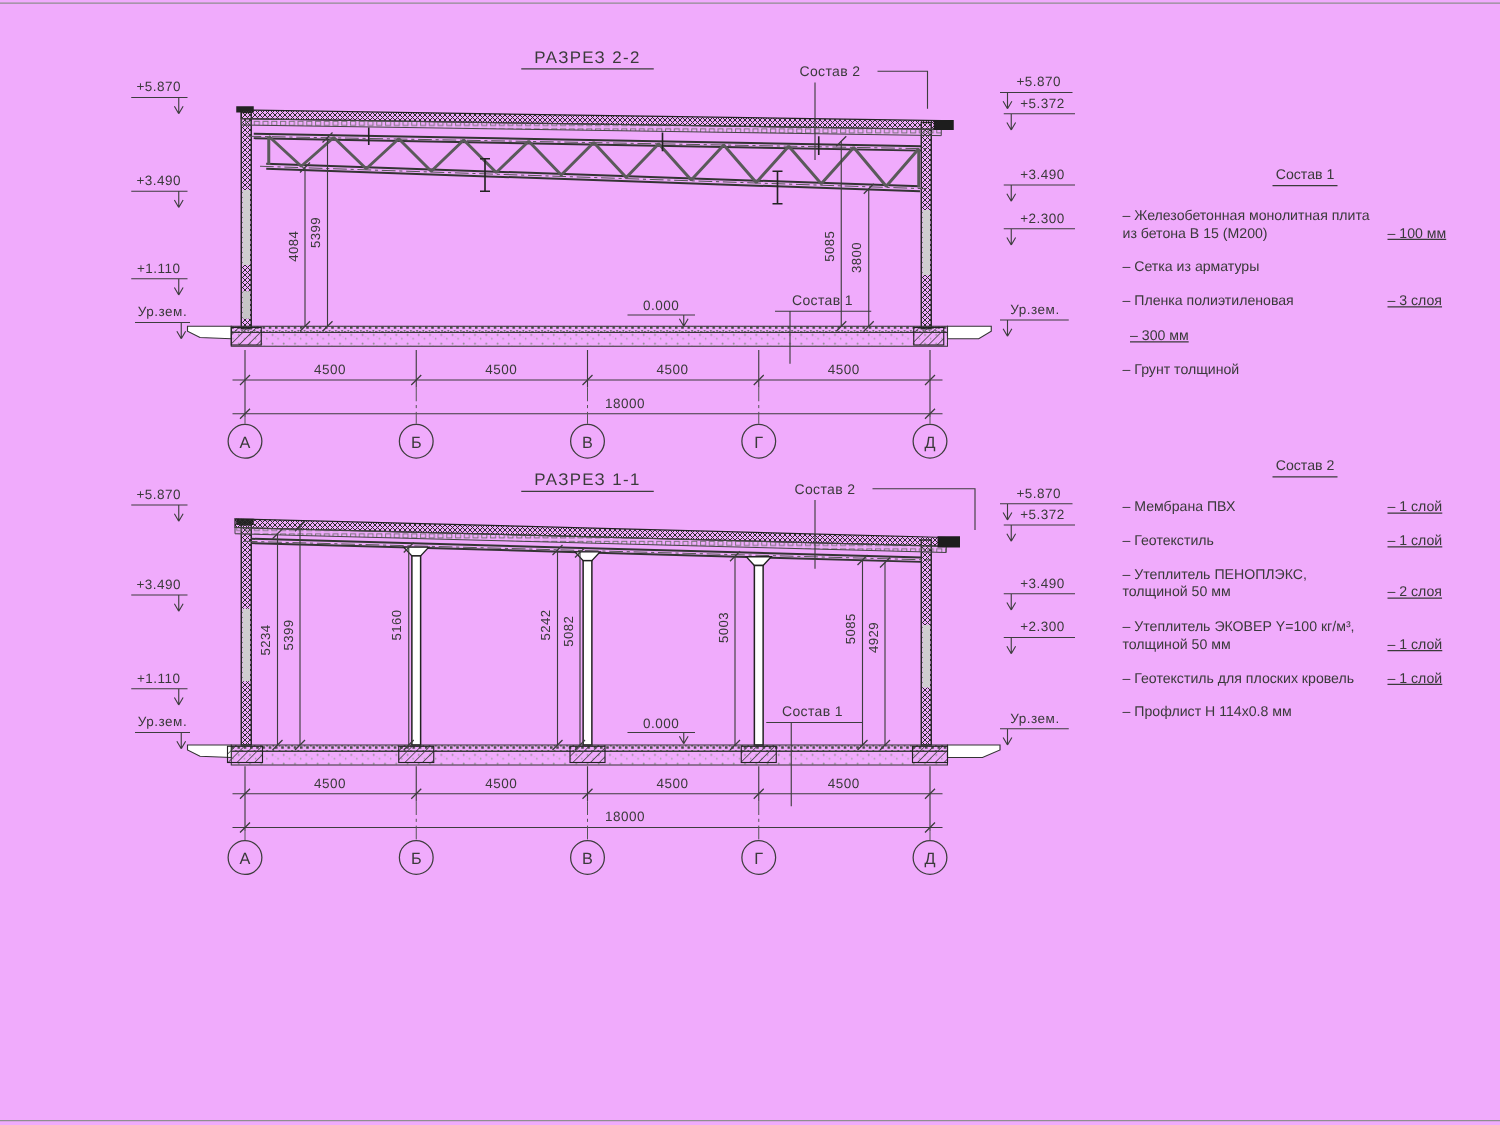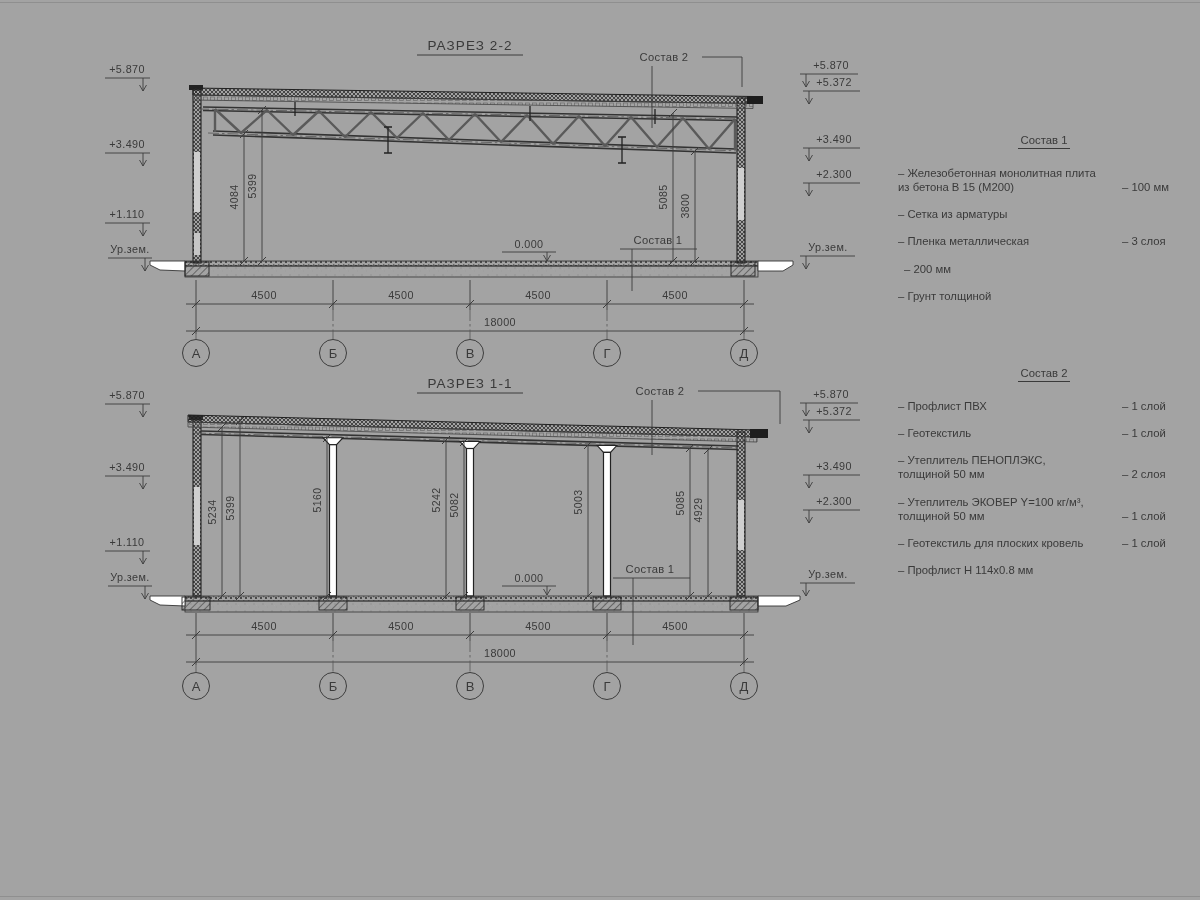--- a/index.html
+++ b/index.html
@@ -1,16 +1,16 @@
 <!DOCTYPE html>
 <html><head>
 <meta charset="utf-8">
 <style>
   html,body{margin:0;padding:0;background:#fff;}
-  #page{position:relative;width:1200px;height:900px;background:#a3a3a3;overflow:hidden;
+  #page{position:relative;width:1200px;height:900px;background:#f0abfc;overflow:hidden;
         font-family:"Liberation Sans",sans-serif;color:#3a3a3a;}
   .frame{position:absolute;left:0;width:1200px;height:0;border-top:1.5px solid #8f8f8f;}
   .frame.top{top:2px;} .frame.bot{top:896px;}
 
   svg text{font-family:"Liberation Sans",sans-serif;fill:#3a3a3a;}
   .tt{font-size:13.5px;letter-spacing:1.1px;}
   .tm{font-size:11.2px;letter-spacing:.3px;}
   .td{font-size:10.8px;letter-spacing:.4px;}
   .tr{font-size:10.5px;letter-spacing:.4px;}
   .tax{font-size:13px;}
@@ -18,23 +18,23 @@
   .ln{stroke:#3d3d3d;stroke-width:1;fill:none;}
   .lt{stroke:#3d3d3d;stroke-width:.9;fill:none;}
   .lk{stroke:#222;stroke-width:1.3;fill:none;}
   .dash{stroke:#555;stroke-width:.8;fill:none;stroke-dasharray:11 3 2.5 3;}
   .chord{stroke:#333;stroke-width:1.6;fill:none;}
   .web{stroke:#5a5a5a;stroke-width:2.4;fill:none;stroke-linejoin:bevel;}
 
   .legend{position:absolute;width:292px;font-size:11.3px;line-height:1.25;color:#3a3a3a;}
   .lg-head{text-align:center;margin-bottom:17px;}
   .lg-title{display:inline-block;border-bottom:1px solid #3a3a3a;padding:0 3px 1px;}
-  .lg-row{display:flex;align-items:flex-end;margin-bottom:13px;gap:12px;}
+  .lg-row{display:flex;align-items:flex-end;margin-bottom:13px;}
   .lg-name{width:206px;white-space:pre-line;}
-  .lg-qty{margin-left:6px;white-space:nowrap;}
+  .lg-qty{margin-left:6px;white-space:nowrap;text-decoration:underline;}
 </style>
 </head>
 <body>
 
 <div id="page">
   <div class="frame top"></div>
   <div class="frame bot"></div>
 
   <svg width="1200" height="760" viewBox="0 0 1200 760">
     <defs>
@@ -309,37 +309,37 @@
     <div class="lg-row">
       <div class="lg-name">– Железобетонная  монолитная плита
 из бетона В 15 (М200)</div>
       <div class="lg-qty">– 100 мм</div>
     </div>
     <div class="lg-row">
       <div class="lg-name">– Сетка из арматуры</div>
       <div class="lg-qty"></div>
     </div>
     <div class="lg-row">
-      <div class="lg-name">– Пленка металлическая</div>
+      <div class="lg-name">– Пленка полиэтиленовая</div>
       <div class="lg-qty">–  3 слоя</div>
     </div>
     <div class="lg-row">
-      <div class="lg-qty">– 200 мм</div>
+      <div class="lg-qty">– 300 мм</div>
     </div>
     <div class="lg-row">
       <div class="lg-name">– Грунт толщиной</div>
       <div class="lg-qty"></div>
     </div>
   </div>
 
   
   <div class="legend" style="left:898px;top:366px;">
     <div class="lg-head"><span class="lg-title">Состав 2</span></div>
     <div class="lg-row">
-      <div class="lg-name">– Профлист ПВХ</div>
+      <div class="lg-name">– Мембрана ПВХ</div>
       <div class="lg-qty">– 1 слой</div>
     </div>
     <div class="lg-row">
       <div class="lg-name">– Геотекстиль</div>
       <div class="lg-qty">– 1 слой</div>
     </div>
     <div class="lg-row">
       <div class="lg-name">– Утеплитель ПЕНОПЛЭКС,
 толщиной 50 мм</div>
       <div class="lg-qty">– 2 слоя</div>

